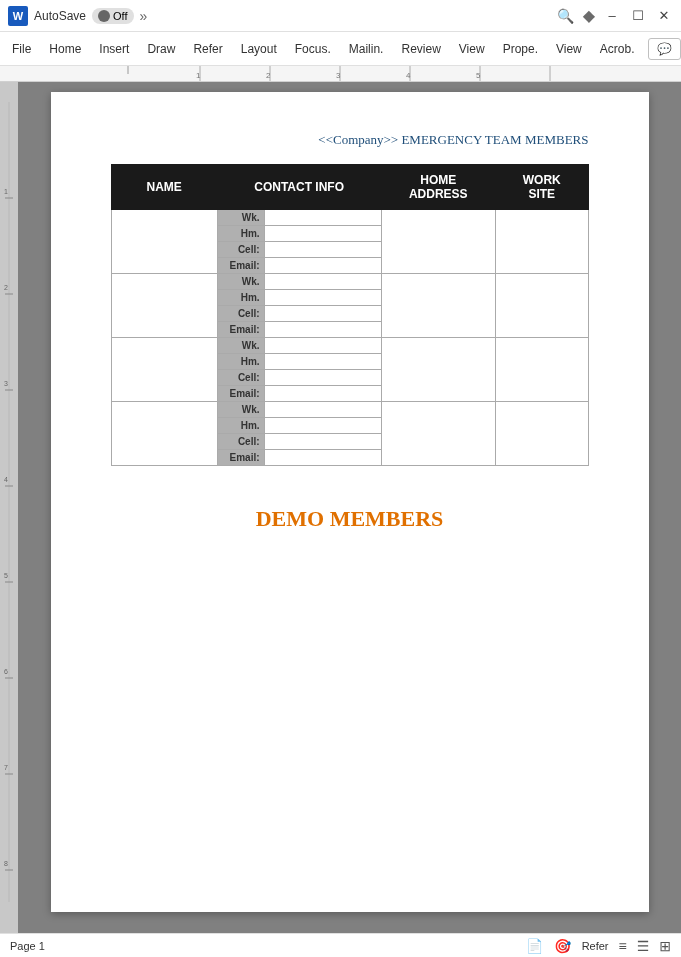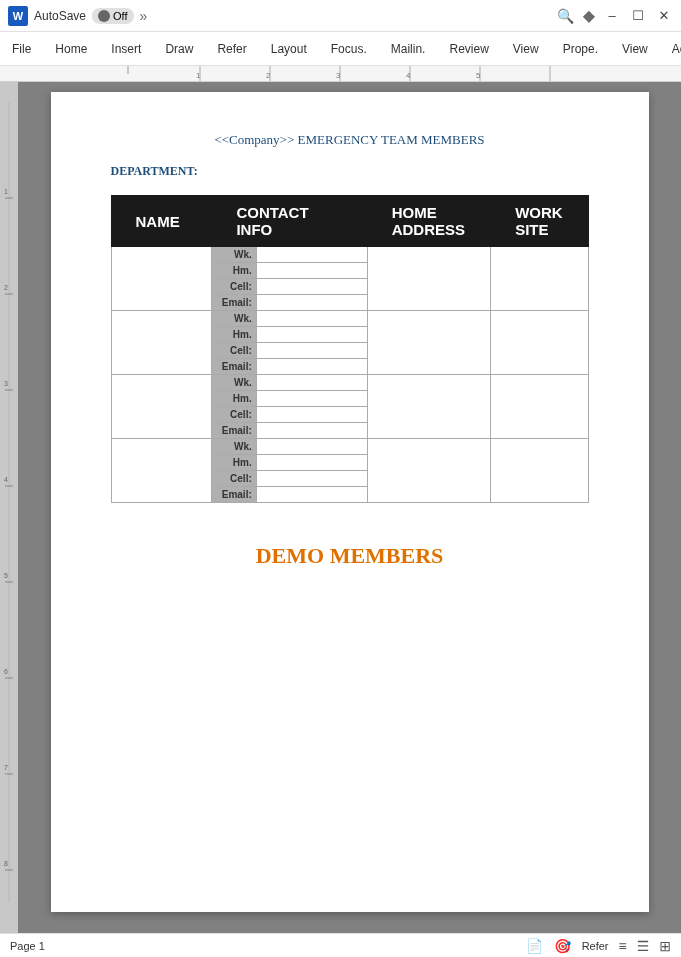--- a/index.html
+++ b/index.html
@@ -97,21 +97,21 @@
     }
 
     
     .menu-bar {
       background: #fff;
       height: 34px;
       display: flex;
       align-items: center;
       padding: 0 4px;
       border-bottom: 1px solid #e0e0e0;
-      gap: 8px;
+      gap: 2px;
     }
     .menu-item {
       padding: 4px 8px;
       font-size: 12px;
       color: #333;
       cursor: pointer;
       border-radius: 3px;
     }
     .comment-icon-btn {
       margin-left: 4px;
@@ -150,21 +150,21 @@
     .page {
       background: #fff;
       width: 598px;
       min-height: 820px;
       padding: 40px 60px 40px 60px;
       box-shadow: 0 2px 8px rgba(0,0,0,0.3);
       position: relative;
     }
 
     .doc-title {
-      text-align: center;
+      text-align: right;
       color: #1f4e79;
       font-size: 13px;
       margin-bottom: 16px;
       font-family: 'Times New Roman', serif;
     }
 
     .dept-label {
       color: #1f4e79;
       font-size: 12px;
       font-weight: bold;
@@ -175,24 +175,24 @@
     
     .emergency-table {
       width: 100%;
       border-collapse: collapse;
       margin-bottom: 30px;
     }
 
     .emergency-table th {
       background: #1a1a1a;
       color: #fff;
-      font-size: 15px;
+      font-size: 12px;
       font-weight: bold;
       padding: 8px 24px;
-      text-align: left;
+      text-align: center;
       border: 1px solid #1a1a1a;
     }
 
     .emergency-table td {
       border: 1px solid #aaa;
       font-size: 10px;
       padding: 2px 4px;
       vertical-align: middle;
       min-height: 16px;
       height: 16px;
@@ -318,21 +318,20 @@
       <text x="4" y="668" font-size="7" fill="#666">7</text>
       <line x1="5" y1="768" x2="13" y2="768" stroke="#888" stroke-width="1"></line>
       <text x="4" y="764" font-size="7" fill="#666">8</text>
     </svg>
   </div>
 
   <div class="page" style="margin-left:18px;">
 
     <div class="doc-title">&lt;&lt;Company&gt;&gt; EMERGENCY TEAM MEMBERS</div>
 
-    <div class="dept-label">DEPARTMENT:</div>
 
     <table class="emergency-table">
       <thead>
         <tr>
           <th style="width:100px;">NAME</th>
           <th colspan="2" style="width:154px;">CONTACT INFO</th>
           <th style="width:80px;">HOME<br>ADDRESS</th>
           <th style="width:80px;">WORK SITE</th>
         </tr>
       </thead>

